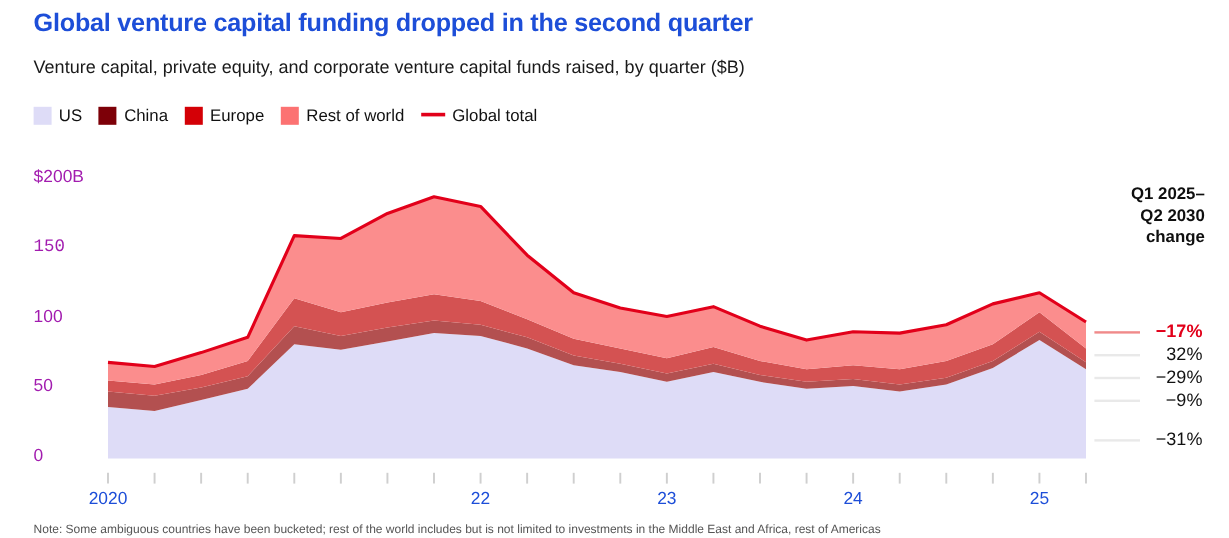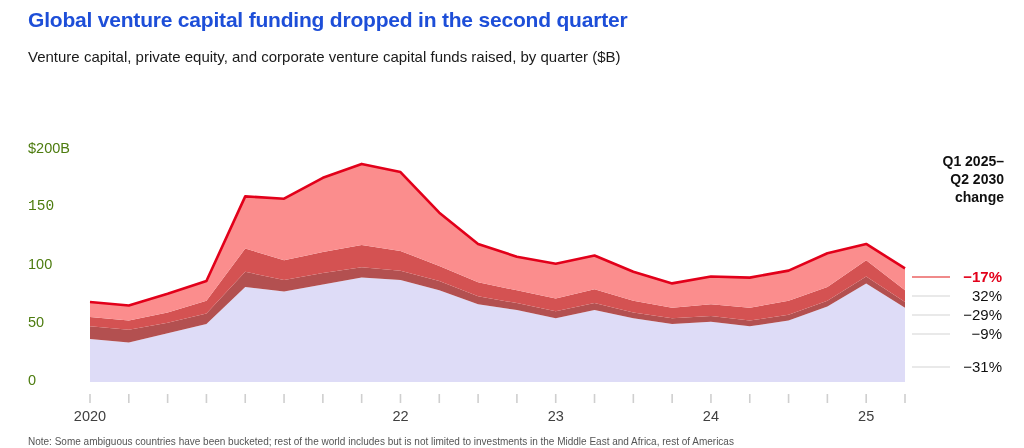--- a/index.html
+++ b/index.html
@@ -36,25 +36,25 @@
     width:20px;height:0;border-top:3px solid #e2001a;
     display:inline-block;margin-right:6px;position:relative;top:-1px;
   }
   .legend-label{white-space:nowrap;}
 
   
   .plot-area{position:absolute;left:0;top:0;width:1024px;height:448px;}
   svg.chart{position:absolute;left:0;top:0;}
 
   .ylabel{
-    position:absolute;font-size:14.5px;color:#4d7c0f;
+    position:absolute;font-size:14.5px;color:#a21caf;
     text-align:center;white-space:nowrap;
   }
   .xlabel{
-    position:absolute;font-size:14.5px;color:#404040;
+    position:absolute;font-size:14.5px;color:#1d4ed8;
     text-align:center;white-space:nowrap;
   }
 
   
   .change-head{
     position:absolute;right:20px;top:152px;width:110px;
     font-size:14px;font-weight:bold;line-height:18px;
     text-align:right;color:#0f0f0f;
   }
   .chg{
@@ -71,20 +71,42 @@
   }
 </style>
 </head>
 <body>
 
 <div class="wrap">
 
   <div class="title">Global venture capital funding dropped in the second quarter</div>
   <div class="subtitle">Venture capital, private equity, and corporate venture capital funds raised, by quarter ($B)</div>
 
+  <div class="legend" id="legend">
+      <div class="legend-item">
+        <span class="swatch" style="background: rgb(222, 220, 247);"></span>
+        <span class="legend-label">US</span>
+      </div>
+      <div class="legend-item">
+        <span class="swatch" style="background: rgb(125, 0, 8);"></span>
+        <span class="legend-label">China</span>
+      </div>
+      <div class="legend-item">
+        <span class="swatch" style="background: rgb(212, 0, 6);"></span>
+        <span class="legend-label">Europe</span>
+      </div>
+      <div class="legend-item">
+        <span class="swatch" style="background: rgb(252, 114, 114);"></span>
+        <span class="legend-label">Rest of world</span>
+      </div>
+      <div class="legend-item">
+        <span class="line-swatch" style="border-top-color: rgb(226, 0, 26);"></span>
+        <span class="legend-label">Global total</span>
+      </div>
+    </div>
 
   <div class="plot-area" id="plot-area">
       <svg class="chart" width="1024" height="448">
         <path d="M90.00,339.08 L128.81,342.56 L167.62,333.28 L206.43,324.00 L245.24,286.88 L284.05,291.52 L322.86,284.56 L361.67,277.60 L400.48,279.92 L439.29,290.36 L478.10,304.28 L516.90,310.08 L555.71,318.20 L594.52,310.08 L633.33,318.20 L672.14,324.00 L710.95,321.68 L749.76,326.32 L788.57,320.52 L827.38,306.60 L866.19,283.40 L905.00,307.76 L905.00,382.00 L866.19,382.00 L827.38,382.00 L788.57,382.00 L749.76,382.00 L710.95,382.00 L672.14,382.00 L633.33,382.00 L594.52,382.00 L555.71,382.00 L516.90,382.00 L478.10,382.00 L439.29,382.00 L400.48,382.00 L361.67,382.00 L322.86,382.00 L284.05,382.00 L245.24,382.00 L206.43,382.00 L167.62,382.00 L128.81,382.00 L90.00,382.00 Z" fill="#dedcf7"></path>
         <path d="M90.00,326.32 L128.81,329.80 L167.62,322.84 L206.43,313.56 L245.24,271.80 L284.05,279.92 L322.86,272.96 L361.67,267.16 L400.48,270.64 L439.29,281.08 L478.10,296.16 L516.90,303.12 L555.71,311.24 L594.52,303.12 L633.33,312.40 L672.14,318.20 L710.95,315.88 L749.76,320.52 L788.57,314.72 L827.38,300.80 L866.19,276.44 L905.00,301.96 L905.00,307.76 L866.19,283.40 L827.38,306.60 L788.57,320.52 L749.76,326.32 L710.95,321.68 L672.14,324.00 L633.33,318.20 L594.52,310.08 L555.71,318.20 L516.90,310.08 L478.10,304.28 L439.29,290.36 L400.48,279.92 L361.67,277.60 L322.86,284.56 L284.05,291.52 L245.24,286.88 L206.43,324.00 L167.62,333.28 L128.81,342.56 L90.00,339.08 Z" fill="#b35050"></path>
         <path d="M90.00,317.04 L128.81,320.52 L167.62,312.40 L206.43,300.80 L245.24,248.60 L284.05,260.20 L322.86,252.08 L361.67,245.12 L400.48,250.92 L439.29,266.00 L478.10,282.24 L516.90,290.36 L555.71,298.48 L594.52,289.20 L633.33,300.80 L672.14,307.76 L710.95,304.28 L749.76,307.76 L788.57,300.80 L827.38,286.88 L866.19,260.20 L905.00,290.36 L905.00,301.96 L866.19,276.44 L827.38,300.80 L788.57,314.72 L749.76,320.52 L710.95,315.88 L672.14,318.20 L633.33,312.40 L594.52,303.12 L555.71,311.24 L516.90,303.12 L478.10,296.16 L439.29,281.08 L400.48,270.64 L361.67,267.16 L322.86,272.96 L284.05,279.92 L245.24,271.80 L206.43,313.56 L167.62,322.84 L128.81,329.80 L90.00,326.32 Z" fill="#d45252"></path>
         <path d="M90.00,301.96 L128.81,305.44 L167.62,293.84 L206.43,281.08 L245.24,196.40 L284.05,198.72 L322.86,177.84 L361.67,163.92 L400.48,172.04 L439.29,212.64 L478.10,243.96 L516.90,256.72 L555.71,263.68 L594.52,255.56 L633.33,271.80 L672.14,283.40 L710.95,276.44 L749.76,277.60 L788.57,270.64 L827.38,253.24 L866.19,243.96 L905.00,268.32 L905.00,290.36 L866.19,260.20 L827.38,286.88 L788.57,300.80 L749.76,307.76 L710.95,304.28 L672.14,307.76 L633.33,300.80 L594.52,289.20 L555.71,298.48 L516.90,290.36 L478.10,282.24 L439.29,266.00 L400.48,250.92 L361.67,245.12 L322.86,252.08 L284.05,260.20 L245.24,248.60 L206.43,300.80 L167.62,312.40 L128.81,320.52 L90.00,317.04 Z" fill="#fb8d8d"></path>
         <path d="M90.00,301.96 L128.81,305.44 L167.62,293.84 L206.43,281.08 L245.24,196.40 L284.05,198.72 L322.86,177.84 L361.67,163.92 L400.48,172.04 L439.29,212.64 L478.10,243.96 L516.90,256.72 L555.71,263.68 L594.52,255.56 L633.33,271.80 L672.14,283.40 L710.95,276.44 L749.76,277.60 L788.57,270.64 L827.38,253.24 L866.19,243.96 L905.00,268.32 " fill="none" stroke="#e2001a" stroke-width="2.6" stroke-linejoin="round"></path>
         <line x1="90" x2="90" y1="394" y2="403" stroke="#cfcfcf" stroke-width="1.6"></line>
         <line x1="128.8095238095238" x2="128.8095238095238" y1="394" y2="403" stroke="#cfcfcf" stroke-width="1.6"></line>

